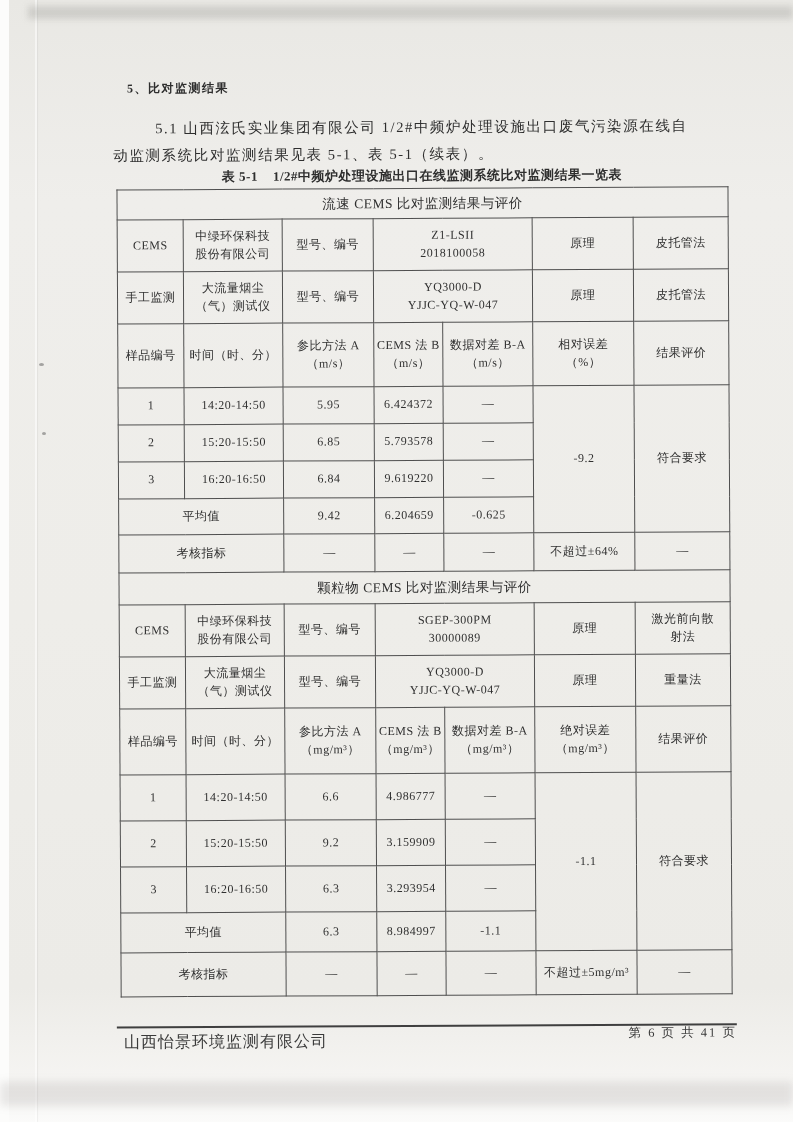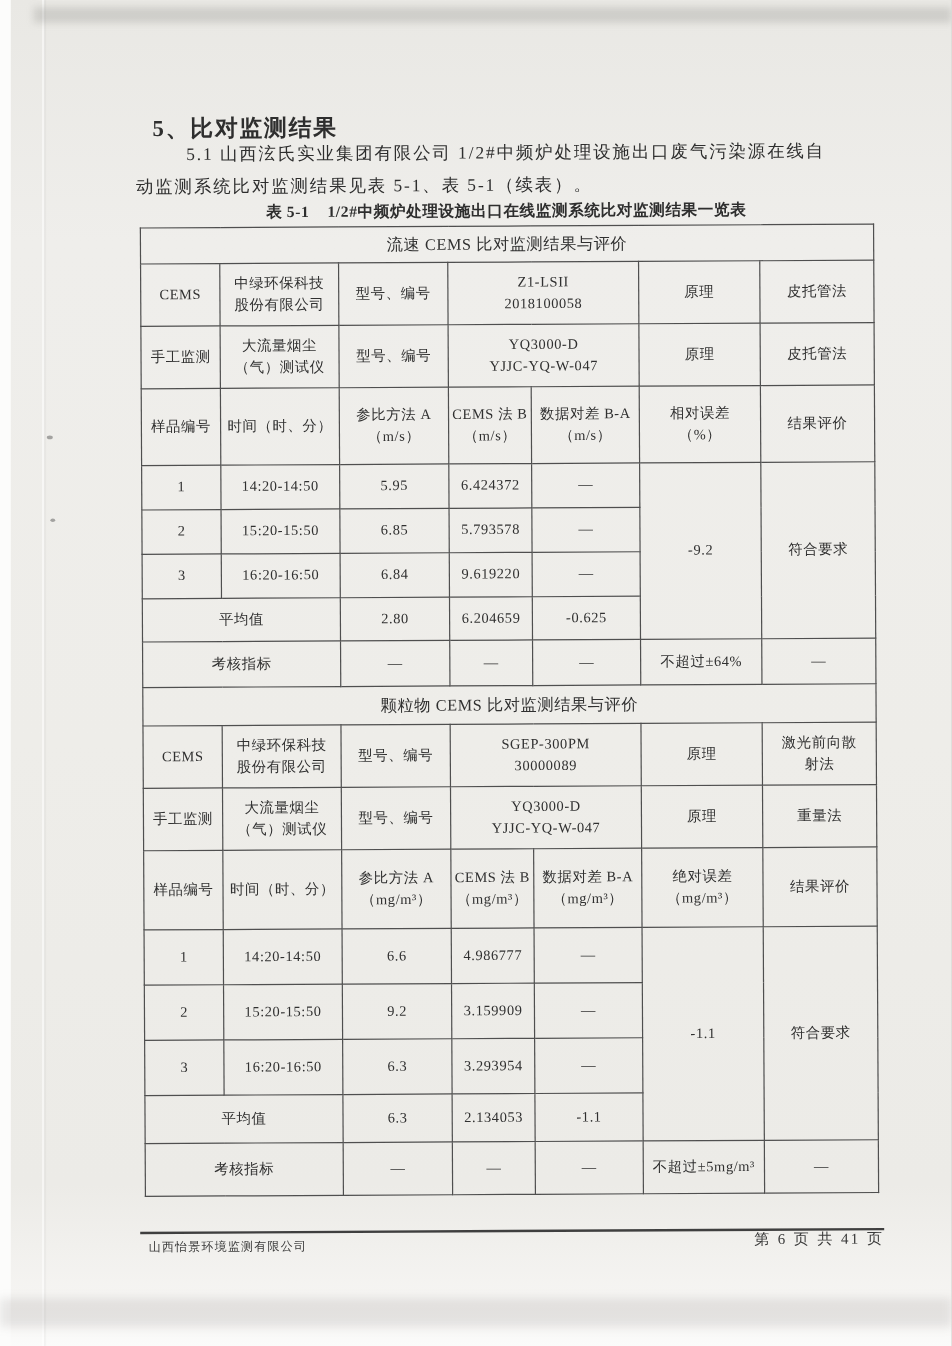--- a/index.html
+++ b/index.html
@@ -36,22 +36,22 @@
   }
   .speck{
     position:absolute;background:rgba(70,70,70,0.45);border-radius:50%;
   }
   .doc{
     position:absolute;left:0;top:0;width:793px;height:1122px;
     transform:rotate(-0.3deg);
     transform-origin:400px 100px;
   }
   .heading{
-    position:absolute;left:127px;top:93px;
-    font-size:19px;font-weight:bold;letter-spacing:1.5px;
+    position:absolute;left:127px;top:79px;
+    font-size:12px;font-weight:bold;letter-spacing:1.5px;
   }
   .para-line1{
     position:absolute;left:155px;top:118px;
     font-size:14.5px;letter-spacing:1.6px;white-space:pre;
   }
   .para-line2{
     position:absolute;left:113px;top:145px;
     font-size:14.5px;letter-spacing:1.6px;white-space:pre;
   }
   .caption{
@@ -87,21 +87,21 @@
   tr.h-head2{height:66px}
   tr.h-samp2{height:46px}
   tr.h-avg2{height:40px}
   tr.h-assess2{height:44px}
   .footer-rule{
     position:absolute;left:112px;top:1025px;width:620px;height:2px;
     background:#3f3f3f;
   }
   .footer-company{
     position:absolute;left:119px;top:1031px;
-    font-size:10px;letter-spacing:1px;color:#3a3a3a;
+    font-size:16px;letter-spacing:1px;color:#3a3a3a;
   }
   .footer-page{
     position:absolute;left:112px;top:1026px;width:620px;
     text-align:right;
     font-size:12.5px;letter-spacing:2px;color:#3a3a3a;
   }
 </style>
 </head>
 <body>
 
@@ -189,21 +189,21 @@
       </tr>
       <tr class="h-samp">
         <td>3</td>
         <td>16:20-16:50</td>
         <td>6.84</td>
         <td>9.619220</td>
         <td>—</td>
       </tr>
       <tr class="h-avg">
         <td colspan="2">平均值</td>
-        <td>2.80</td>
+        <td>9.42</td>
         <td>6.204659</td>
         <td>-0.625</td>
       </tr>
       <tr class="h-assess">
         <td colspan="2">考核指标</td>
         <td>—</td>
         <td>—</td>
         <td>—</td>
         <td>不超过±64%</td>
         <td>—</td>
@@ -268,21 +268,21 @@
       <tr class="h-samp2">
         <td>3</td>
         <td>16:20-16:50</td>
         <td>6.3</td>
         <td>3.293954</td>
         <td>—</td>
       </tr>
       <tr class="h-avg2">
         <td colspan="2">平均值</td>
         <td>6.3</td>
-        <td>2.134053</td>
+        <td>8.984997</td>
         <td>-1.1</td>
       </tr>
       <tr class="h-assess2">
         <td colspan="2">考核指标</td>
         <td>—</td>
         <td>—</td>
         <td>—</td>
         <td>不超过±5mg/m³</td>
         <td>—</td>
       </tr>

